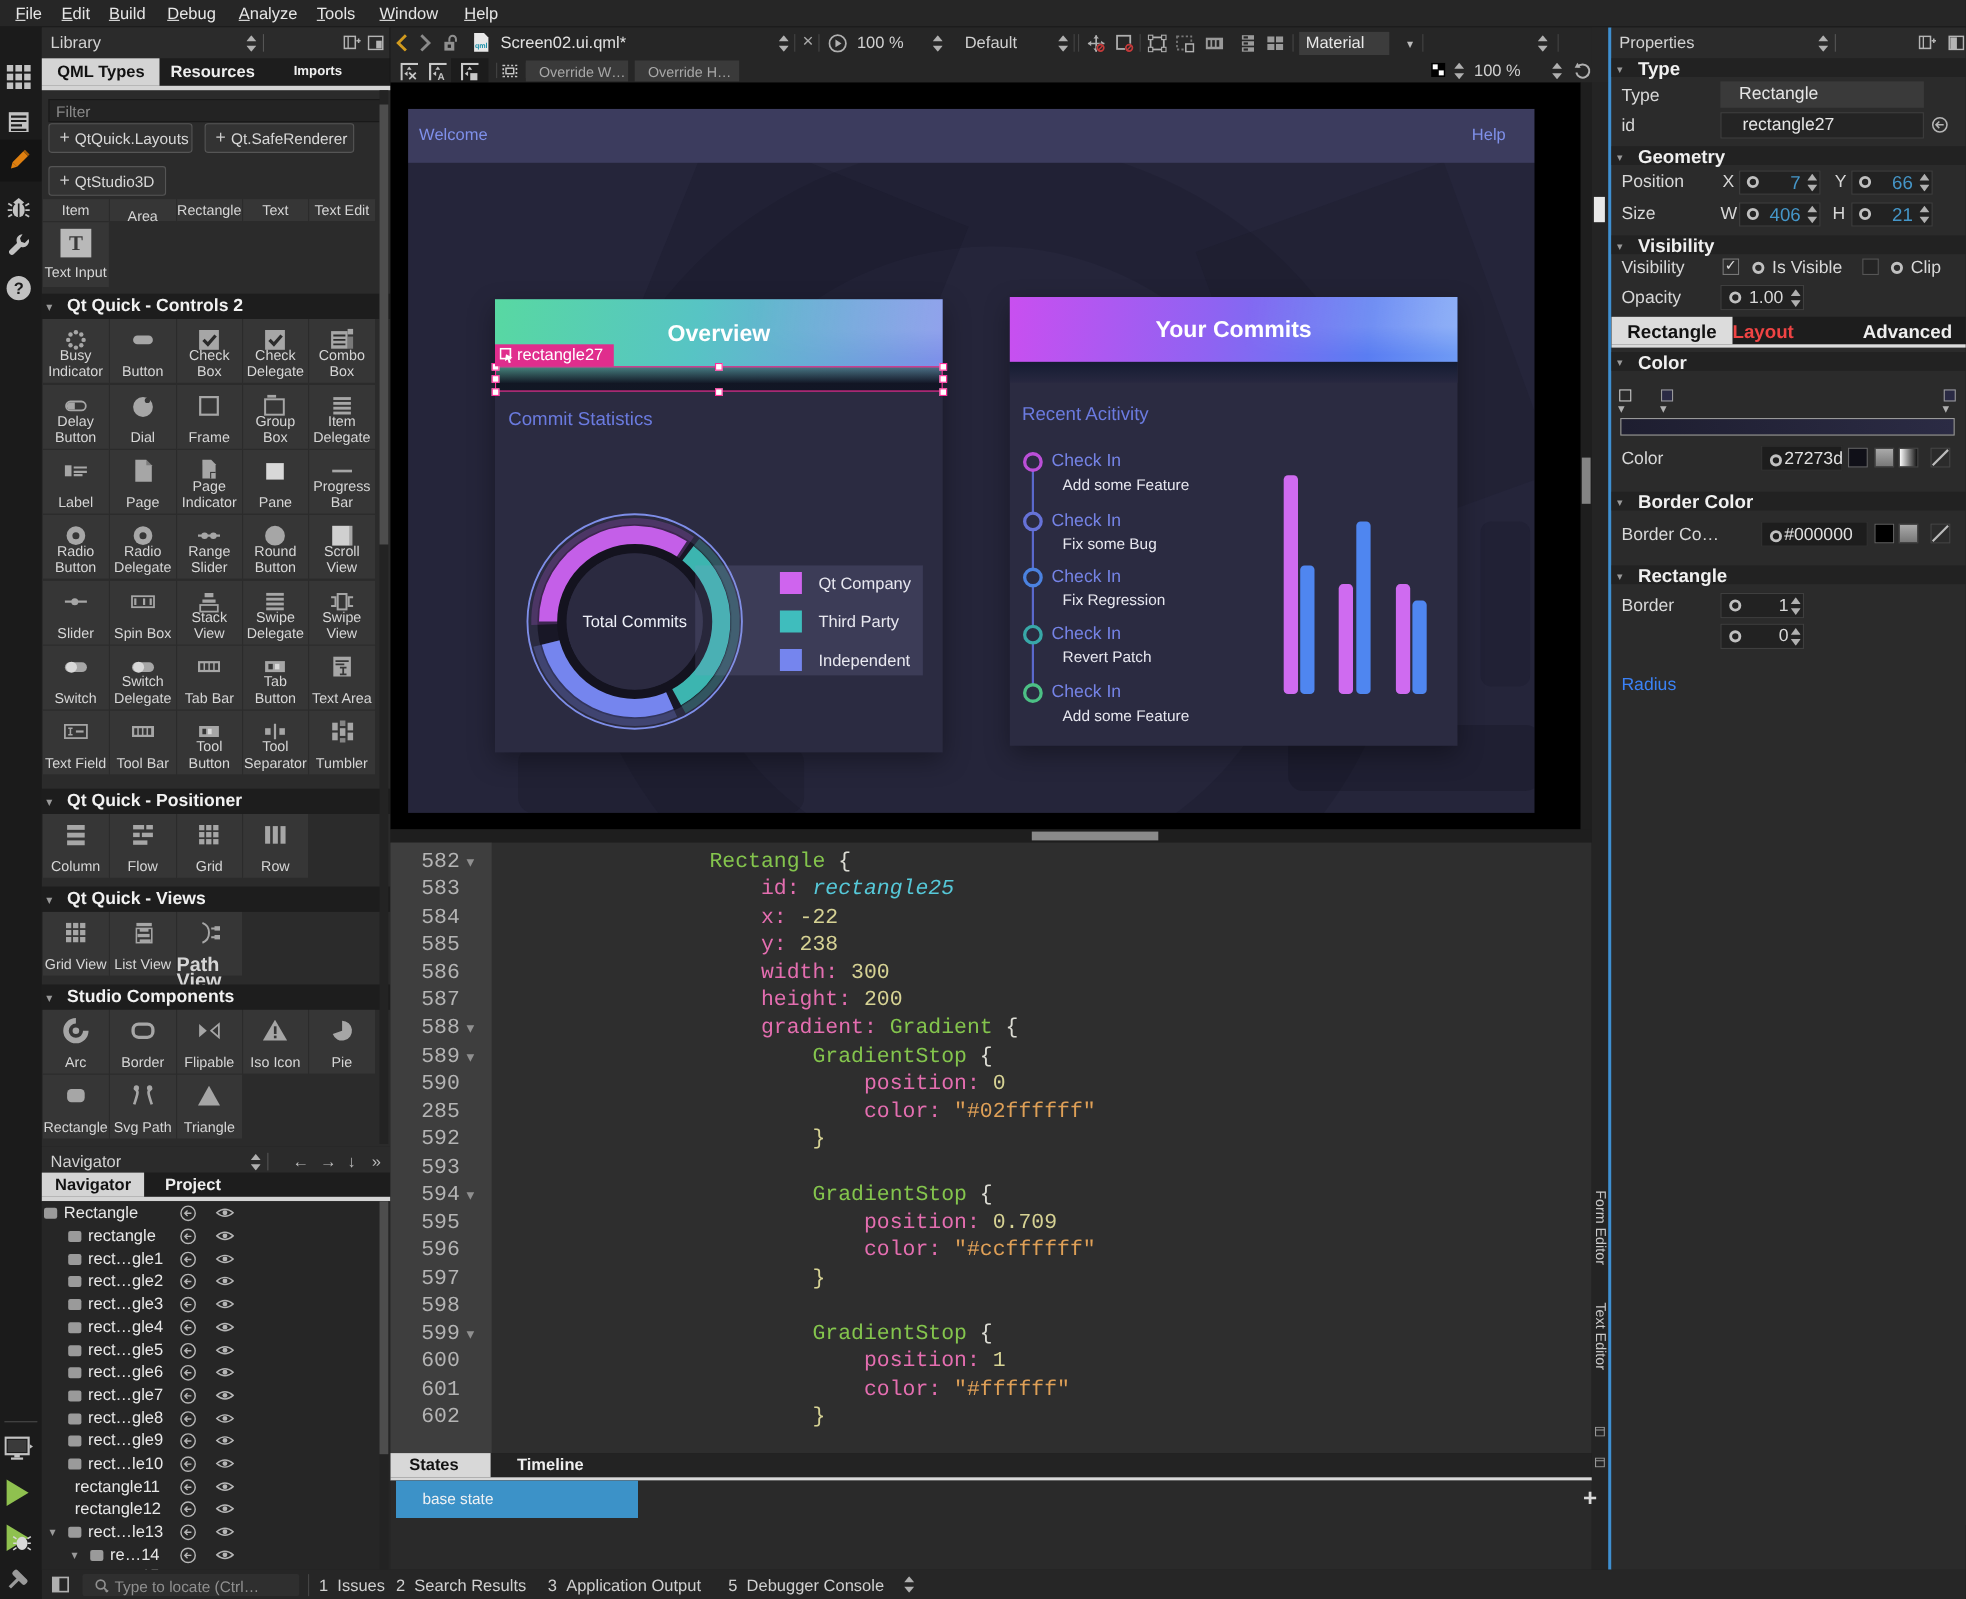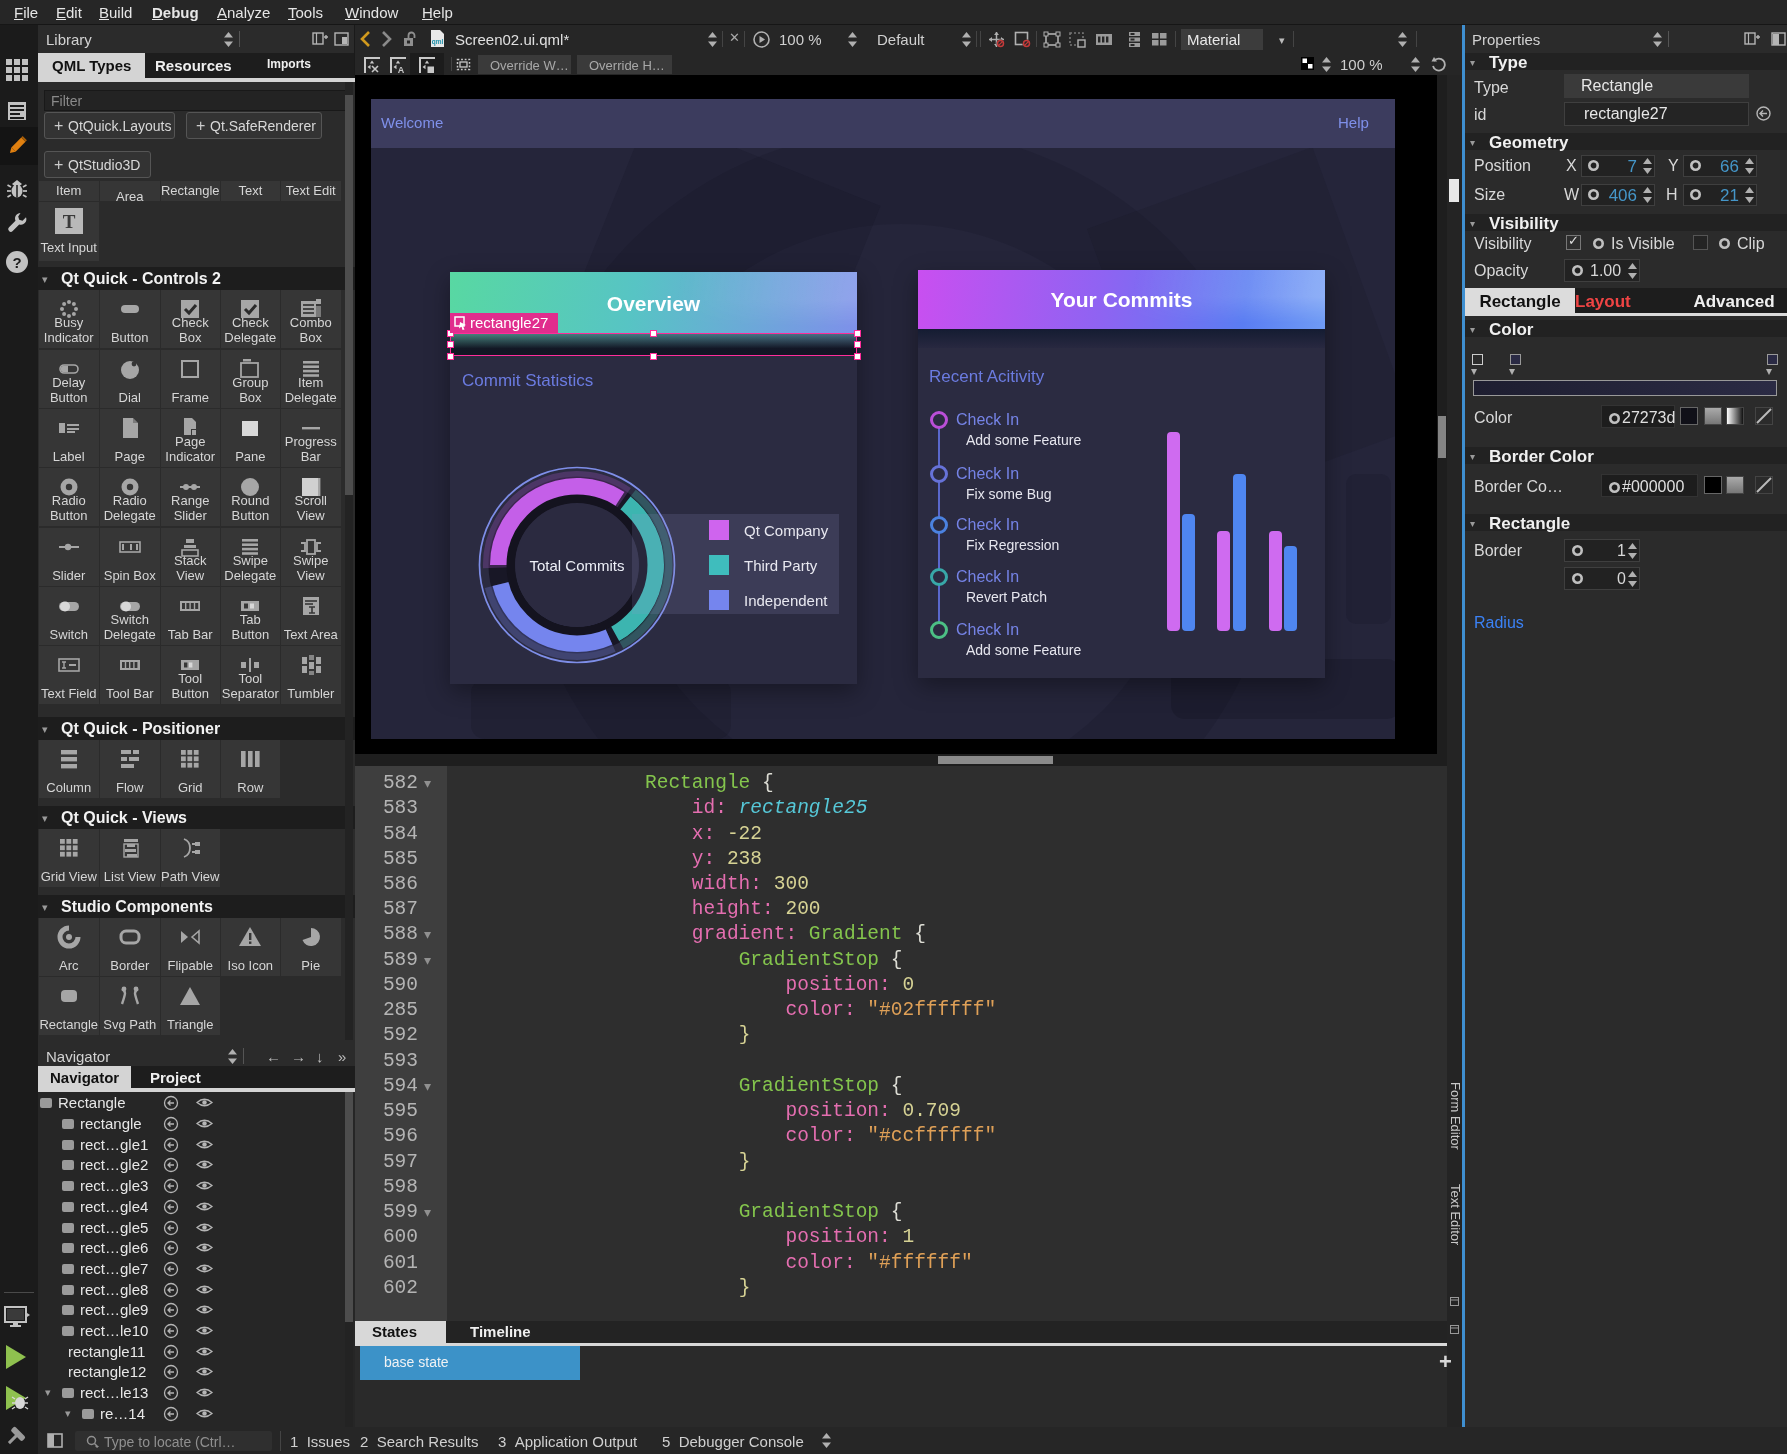--- a/index.html
+++ b/index.html
@@ -2,21 +2,21 @@
 <html><head><meta charset="utf-8"><style>
 *{margin:0;padding:0;box-sizing:border-box}
 html,body{width:1787px;height:1454px;overflow:hidden;background:#1f1f1f;font-family:"Liberation Sans",sans-serif}
 .a{position:absolute}
 svg{display:block}
 </style></head><body>
 <div class="a" style="left:0px;top:0px;width:1787px;height:25px;background:#262626"></div>
 <div class="a" style="left:14px;top:4px;font-size:15px;color:#e6e6e6;font-weight:normal;white-space:nowrap;"><u>F</u>ile</div>
 <div class="a" style="left:56px;top:4px;font-size:15px;color:#e6e6e6;font-weight:normal;white-space:nowrap;"><u>E</u>dit</div>
 <div class="a" style="left:99px;top:4px;font-size:15px;color:#e6e6e6;font-weight:normal;white-space:nowrap;"><u>B</u>uild</div>
-<div class="a" style="left:152px;top:4px;font-size:15px;color:#e6e6e6;font-weight:bold;white-space:nowrap;"><u>D</u>ebug</div>
+<div class="a" style="left:152px;top:4px;font-size:15px;color:#e6e6e6;font-weight:normal;white-space:nowrap;"><u>D</u>ebug</div>
 <div class="a" style="left:217px;top:4px;font-size:15px;color:#e6e6e6;font-weight:normal;white-space:nowrap;"><u>A</u>nalyze</div>
 <div class="a" style="left:288px;top:4px;font-size:15px;color:#e6e6e6;font-weight:normal;white-space:nowrap;"><u>T</u>ools</div>
 <div class="a" style="left:345px;top:4px;font-size:15px;color:#e6e6e6;font-weight:normal;white-space:nowrap;"><u>W</u>indow</div>
 <div class="a" style="left:422px;top:4px;font-size:15px;color:#e6e6e6;font-weight:normal;white-space:nowrap;"><u>H</u>elp</div>
 <div class="a" style="left:0px;top:24px;width:1787px;height:1px;background:#161616"></div>
 <div class="a" style="left:350px;top:71px;width:4px;height:8px;background:#d0d0d0"></div>
 <div class="a" style="left:0px;top:25px;width:38px;height:1429px;background:#1b1b1b"></div>
 <div class="a" style="left:0px;top:127px;width:38px;height:38px;background:#141414"></div>
 <div class="a" style="left:6px;top:59px;width:22px;height:22px">
     <svg width="22" height="22" viewBox="0 0 22 22">
@@ -578,21 +578,21 @@
   </div>
 <div class="a" style="left:100px;top:869.8px;font-size:13px;color:#d6d6d6;font-weight:normal;white-space:nowrap;width:59.5px;text-align:center;line-height:14.5px;white-space:normal">List View</div>
 <div class="a" style="left:160.5px;top:829px;width:59.5px;height:58.3px;background:#363636"></div>
 <div class="a" style="left:178.2px;top:836px;width:24px;height:24px">
     <svg width="24" height="24" viewBox="0 0 24 24">
       <path d="M6 3 C14 6 14 18 6 21 M14 8 h6 M14 16 h6" fill="none" stroke="#a6a6a6" stroke-width="1.8"></path>
       <rect x="17" y="6" width="5" height="4" fill="#a6a6a6"></rect>
       <rect x="17" y="14" width="5" height="4" fill="#a6a6a6"></rect>
     </svg>
   </div>
-<div class="a" style="left:160.5px;top:869.8px;font-size:13px;color:#d6d6d6;font-weight:normal;white-space:nowrap;width:59.5px;text-align:center;line-height:14.5px;white-space:normal">Path View</div>
+<div class="a" style="left:160.5px;top:869.8px;font-size:18px;color:#d6d6d6;font-weight:bold;white-space:nowrap;width:59.5px;line-height:14.5px;white-space:normal">Path View</div>
 <div class="a" style="left:38px;top:895px;width:317px;height:23px;background:#1d1d1d"></div>
 <div class="a" style="left:42px;top:901px;font-size:11px;color:#9a9a9a;font-weight:normal;white-space:nowrap;">▾</div>
 <div class="a" style="left:61px;top:898px;font-size:16px;color:#f2f2f2;font-weight:bold;white-space:nowrap;">Studio Components</div>
 <div class="a" style="left:39px;top:918px;width:59.5px;height:58.3px;background:#363636"></div>
 <div class="a" style="left:56.8px;top:925px;width:24px;height:24px">
     <svg width="24" height="24" viewBox="0 0 24 24">
       <path d="M12 3 a9 9 0 1 0 9 9" fill="none" stroke="#a6a6a6" stroke-width="5"></path>
       <circle cx="12" cy="12" r="3" fill="#a6a6a6"></circle>
     </svg>
   </div>

